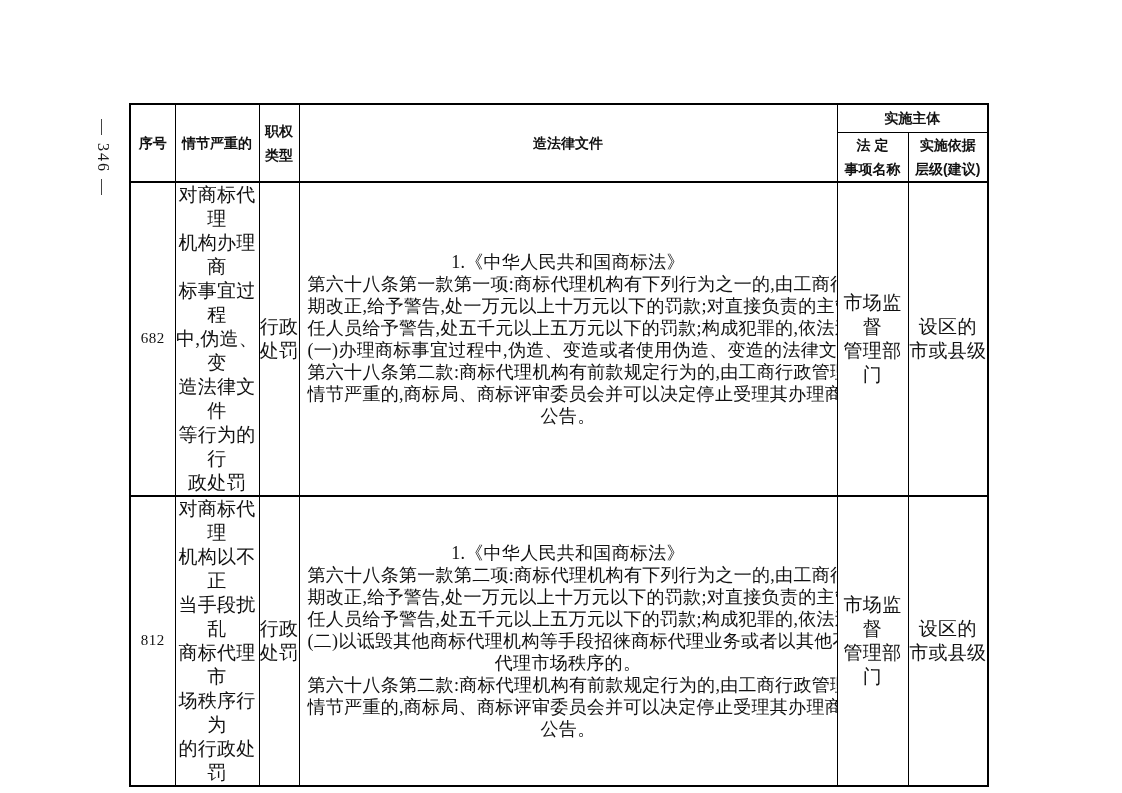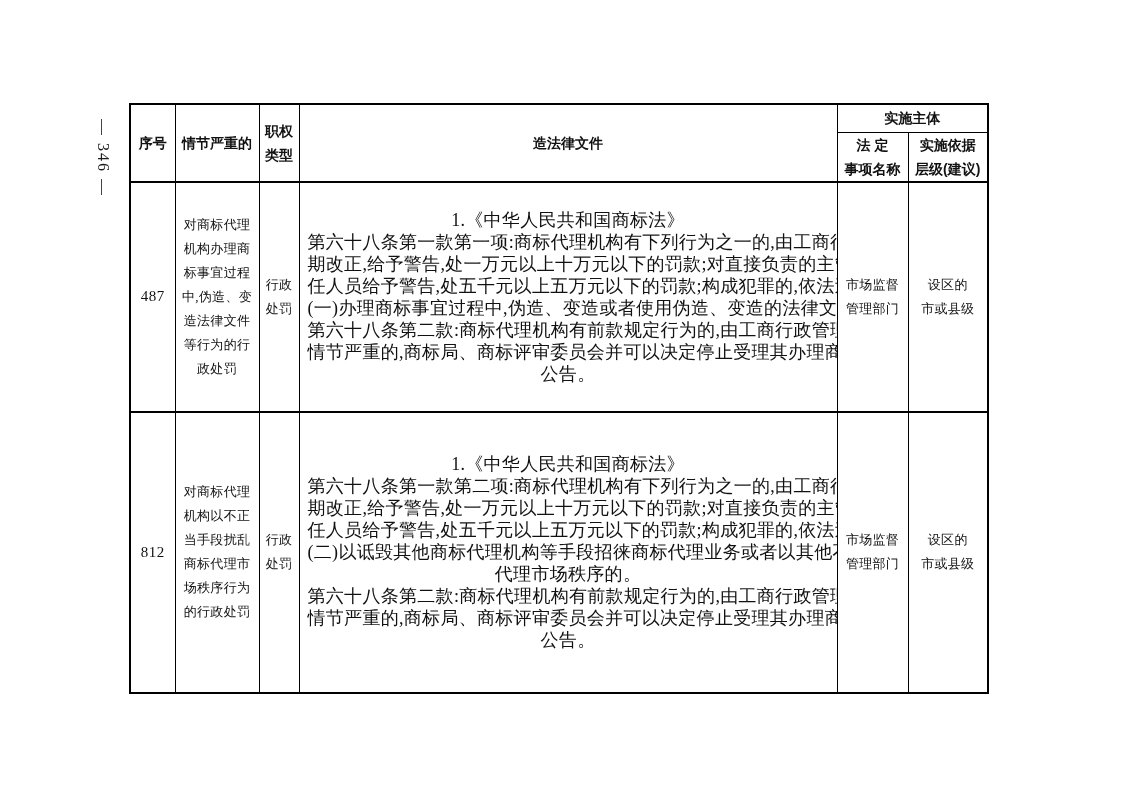--- a/index.html
+++ b/index.html
@@ -47,21 +47,21 @@
     font-weight: 700;
     font-size: 14px;
     line-height: 24px;
     white-space: pre-line;
   }
   .serial {
     font-size: 15px;
     letter-spacing: 0.5px;
   }
   .wrap {
-    font-size: 13px;
+    font-size: 19px;
     line-height: 24px;
     letter-spacing: 0.3px;
     white-space: pre-line;
   }
   .basis {
     text-align: left;
     padding: 0 8px;
     font-size: 18px;
     line-height: 22px;
     letter-spacing: 0.3px;
@@ -94,21 +94,21 @@
   </tr>
 
   <tr style="height:49px">
     <td class="hdr">法  定
 事项名称</td>
     <td class="hdr">实施依据
 层级(建议)</td>
   </tr>
 
   <tr class="major" style="height:230px">
-    <td class="serial">487</td>
+    <td class="serial">682</td>
     <td class="wrap">对商标代理
 机构办理商
 标事宜过程
 中,伪造、变
 造法律文件
 等行为的行
 政处罚</td>
     <td class="wrap">行政
 处罚</td>
     <td class="basis">1.《中华人民共和国商标法》

